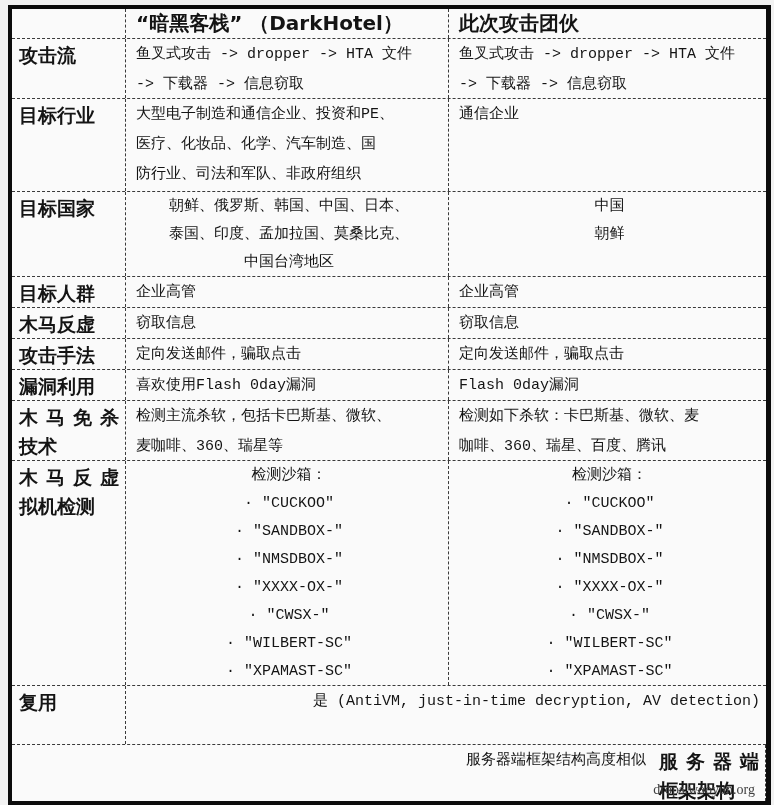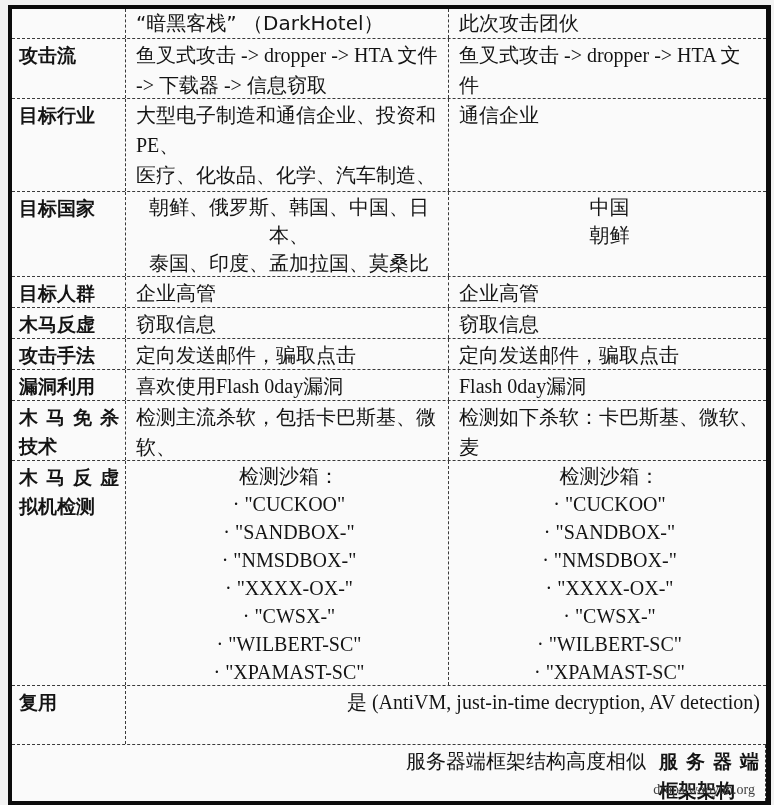--- a/index.html
+++ b/index.html
@@ -33,29 +33,29 @@
   }
   .label-cell .lline { text-align: justify; text-align-last: justify; }
   .label-cell .lline:last-child { text-align-last: left; }
   .c1 {
     width: 323px; flex: 0 0 323px;
     border-right: 1px dashed #3a3a3a;
   }
   .c2 { flex: 1 1 auto; }
   .cspan { flex: 1 1 auto; text-align: right; }
   .content {
-    font-family: Liberation Serif, serif;
-    font-size: 20px;
+    font-family: Liberation Mono, monospace;
+    font-size: 15px;
     line-height: 30px;
     white-space: pre-wrap;
     padding: 1px 6px 0 10px;
   }
   .header-cell {
     font-size: 20px;
-    font-weight: normal;
+    font-weight: bold;
     line-height: 27px;
     padding: 1px 14px 0 10px;
   }
   .r-head { height: 29px; }
   .r0 { height: 60px; }
   .r1 { height: 93px; }
   .r2 { height: 85px; }
   .r3, .r4, .r5, .r6 { height: 31px; }
   .r7 { height: 60px; }
   .r8 { height: 225px; }

